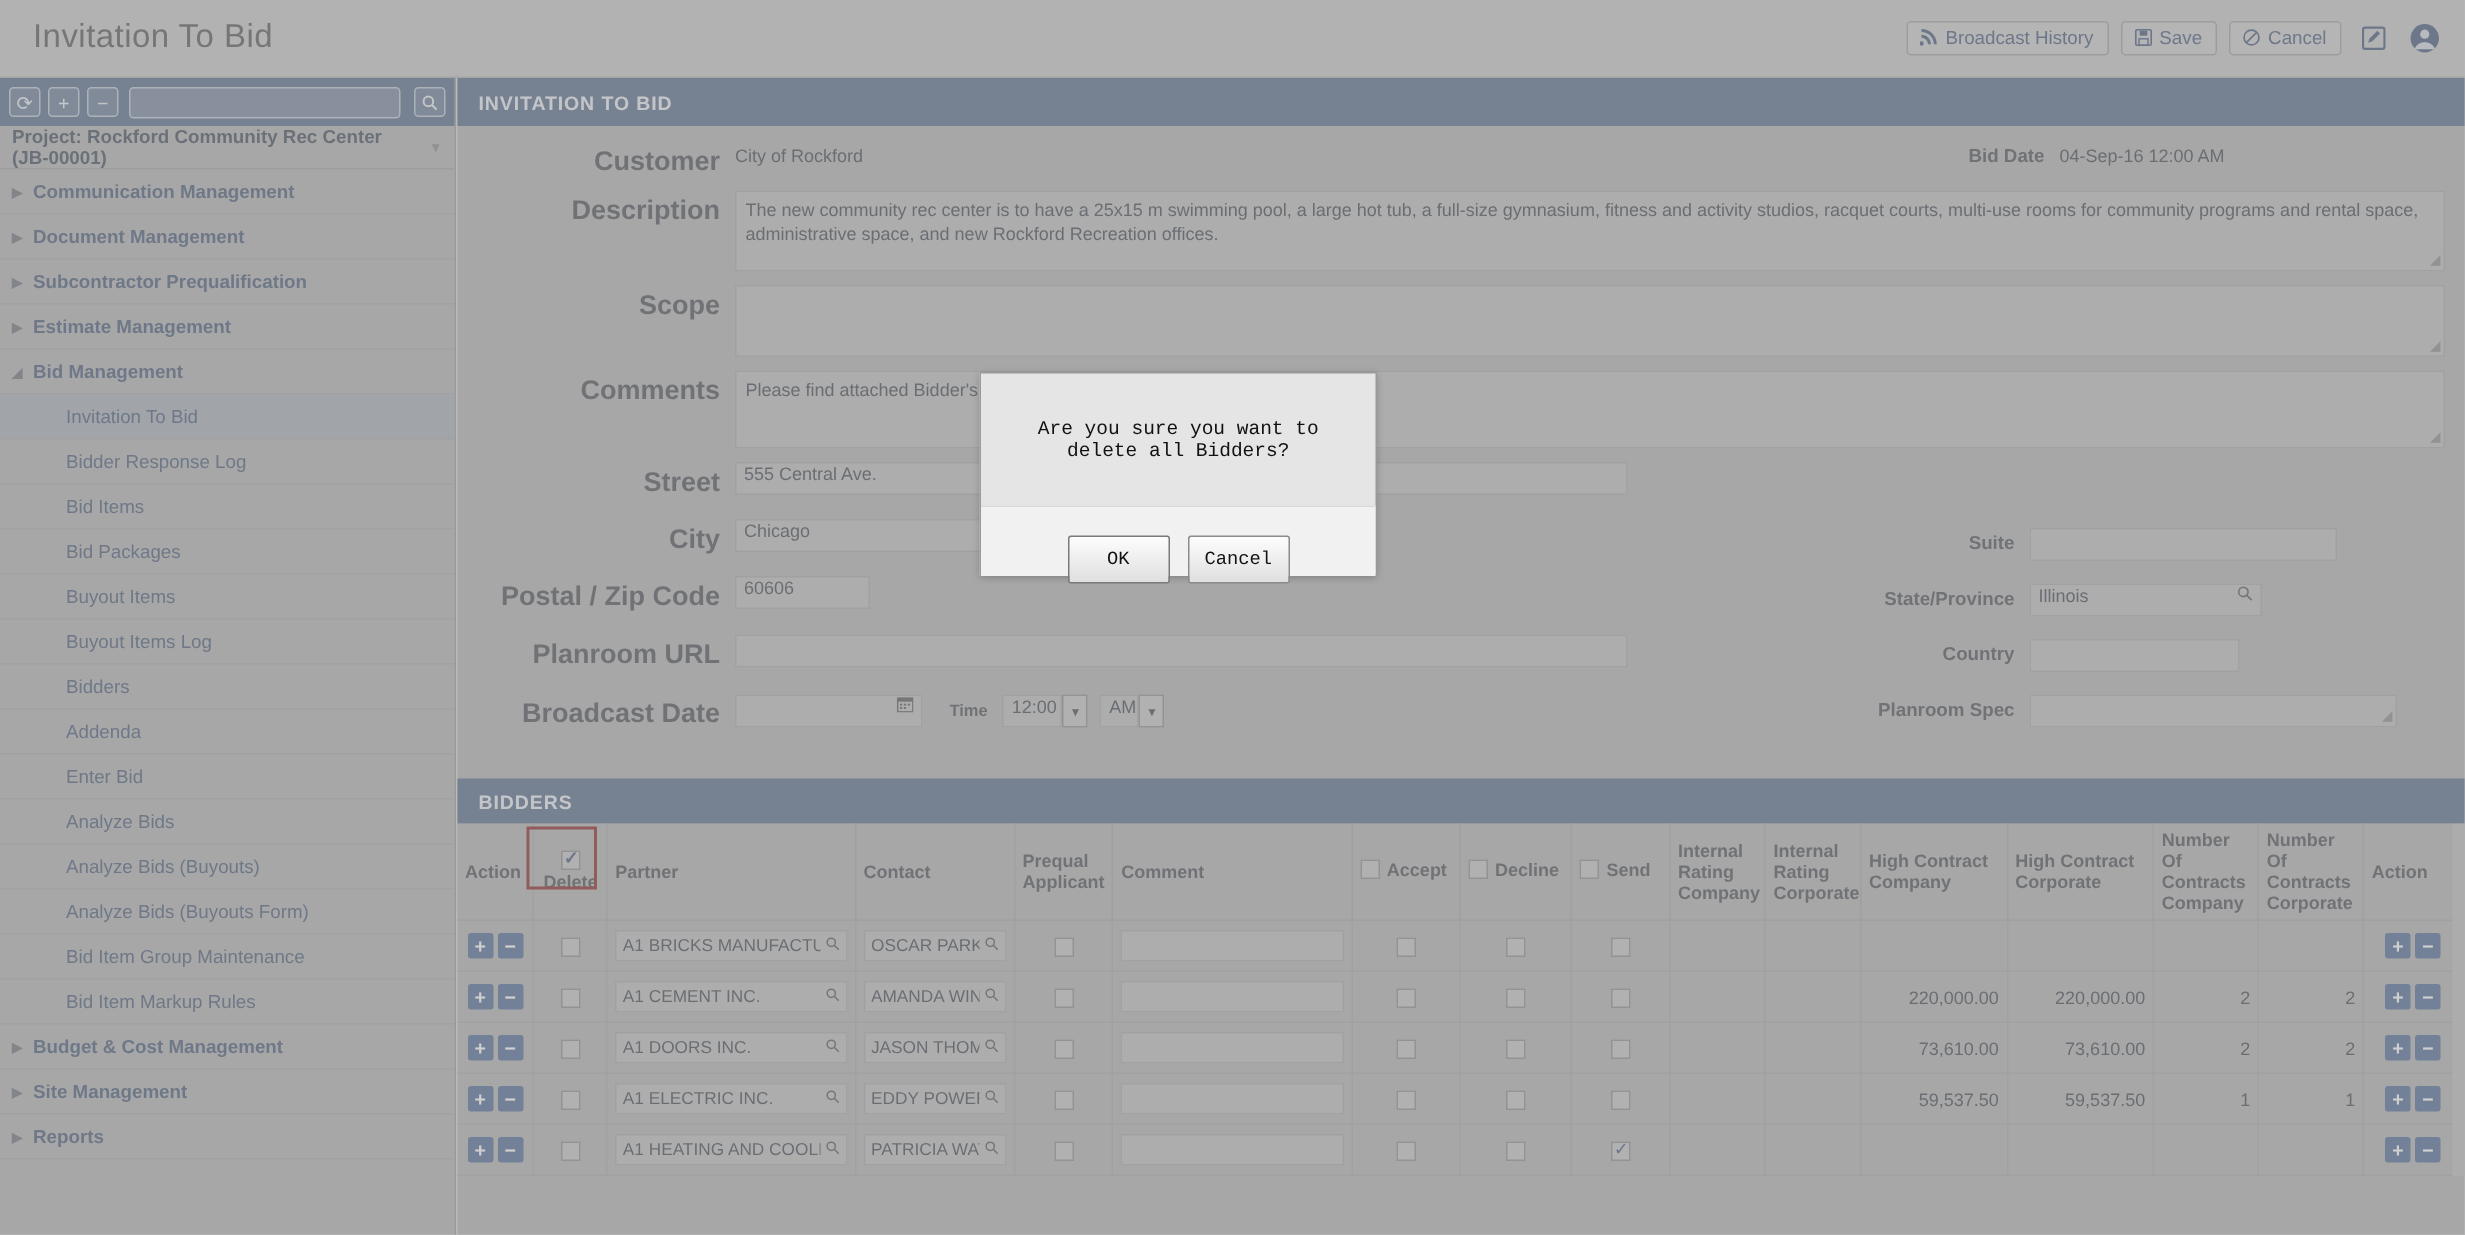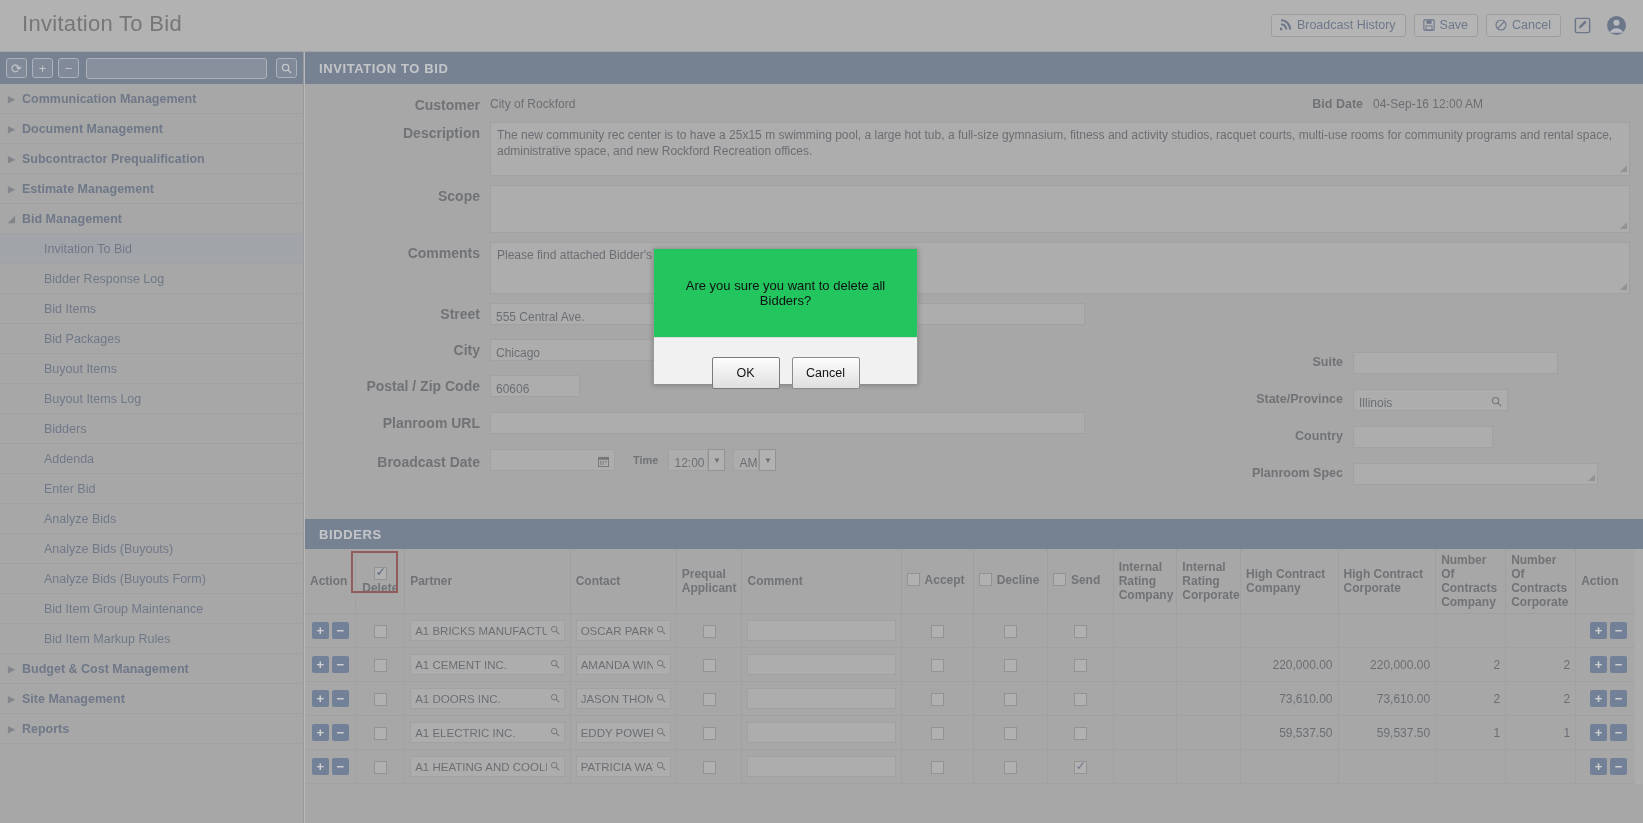--- a/index.html
+++ b/index.html
@@ -74,25 +74,25 @@
   .tri { width: 14px; display:inline-block; color:#6d7683; font-size: 9px; }
   
   .main { position: absolute; left: 305px; top: 52px; right: 0; bottom: 0; background: #b5b5b5; }
   .panel-head {
     height: 32px; background: #4a6fa8; color: #e9eef7;
     display: flex; align-items: center; padding: 0 14px;
     font-size: 13px; font-weight: bold; letter-spacing: .6px;
   }
   .form { position: relative; padding: 10px 0 0 0; height: 435px; }
   .frow { display: flex; align-items: flex-start; margin-bottom: 9px; }
-  .lbl { width: 185px; text-align: right; padding-right: 10px; font-size: 14px; font-weight: bold; color: #4a5360; padding-top: 3px;}
+  .lbl { width: 185px; text-align: right; padding-right: 10px; font-size: 18px; font-weight: bold; color: #4a5360; padding-top: 3px;}
   .val { font-size: 12px; padding-top: 3px; color:#3f4b5b; }
   .inp {
     border: 1px solid #a9a9a9; background: rgba(255,255,255,.14);
-    height: 22px; font-size: 12px; padding: 0 5px; display:flex; align-items:flex-end; color:#3f4b5b;
+    height: 22px; font-size: 12px; padding: 0 5px; display:flex; align-items:flex-start; color:#3f4b5b;
   }
   .ta {
     border: 1px solid #a9a9a9; background: rgba(255,255,255,.14);
     font-size: 12px; padding: 4px 6px; line-height: 1.35; position: relative; color:#3f4b5b;
   }
   .grip { position:absolute; right:2px; bottom:1px; color:#8d8d8d; font-size:9px; }
   .rrow { display:flex; align-items:flex-start; margin-bottom: 9px; }
   .rlbl { width: 190px; text-align:right; padding-right: 10px; font-size:12.5px; font-weight:bold; color:#4a5360; padding-top:3px; }
   .mag { margin-left:auto; color:#5a5a5a; }
   
@@ -111,22 +111,22 @@
   .cb.on::after { content:"✓"; position:absolute; left:1px; top:-3px; font-size:12px; color:#3b5c9e; }
   .cellinp { border:1px solid #a9a9a9; background: rgba(255,255,255,.16); height:21px; display:flex; align-items:center; padding:0 4px; font-size:11.5px; overflow:hidden; white-space:nowrap; }
   .cellinp .mg { margin-left:auto; padding-left:3px; color:#5a5a5a; }
   .pm { display:inline-flex; gap:3px; }
   .pmbtn { width:17px; height:17px; background:#3c6fbf; color:#fff; border-radius:2px; display:inline-flex; align-items:center; justify-content:center; font-size:13px; line-height:1; font-weight:bold; cursor:pointer; }
   .num { text-align:right; }
   .red-box { position:absolute; border: 2px solid #d01717; pointer-events:none; }
   
   .modal {
     position: absolute; left: 653px; top: 248px; width: 265px; height: 136px;
-    background: #22c55e; border: 1px solid #9a9a9a; box-shadow: 0 1px 5px rgba(0,0,0,.25);
-    z-index: 50; font-family: Liberation Sans, sans-serif;
+    background: #e5e5e5; border: 1px solid #9a9a9a; box-shadow: 0 1px 5px rgba(0,0,0,.25);
+    z-index: 50; font-family: Liberation Mono, monospace;
   }
   .modal-body { height: 88px; display:flex; align-items:center; justify-content:center; padding: 0 16px; }
   .modal-msg { font-size: 13px; color:#111; text-align:center; }
   .modal-foot { height: 47px; background: #f1f1f1; border-top:1px solid #dadada; display:flex; align-items:center; justify-content:center; gap: 12px; }
   .mbtn {
     min-width: 68px; height: 32px; font-size: 12.5px; color:#111;
     border: 1px solid #8c8c8c; border-radius: 2px; cursor:pointer;
     background: linear-gradient(#fdfdfd, #dfdfdf);
     display:inline-flex; align-items:center; justify-content:center;margin-top:24px;
   }
@@ -187,20 +187,24 @@
       <span class="sq">−</span>
       <span class="side-search">
         <input type="text" placeholder="" style="">
       </span>
       <span class="sq">
         <svg width="11" height="11" viewBox="0 0 12 12">
             <circle cx="5" cy="5" r="3.5" fill="none" stroke="#e8eefa" stroke-width="1.4"></circle>
             <line x1="7.6" y1="7.6" x2="11" y2="11" stroke="#e8eefa" stroke-width="1.5"></line>
           </svg>
       </span>
+    </div>
+    <div class="project-row">
+      <span>Project: Rockford Community Rec Center (JB-00001)</span>
+      <span class="caret-sm">▼</span>
     </div>
     <div id="nav-list">
         <div class="nav-item group">
           <span class="tri">▶</span>
           <span>Communication Management</span>
         </div>
         <div class="nav-item group">
           <span class="tri">▶</span>
           <span>Document Management</span>
         </div>

